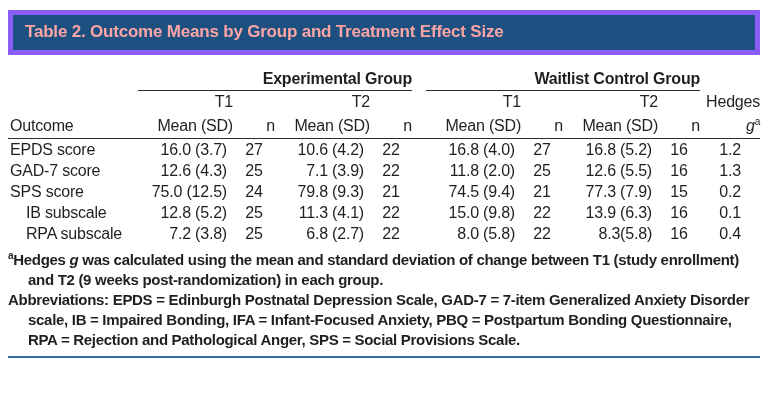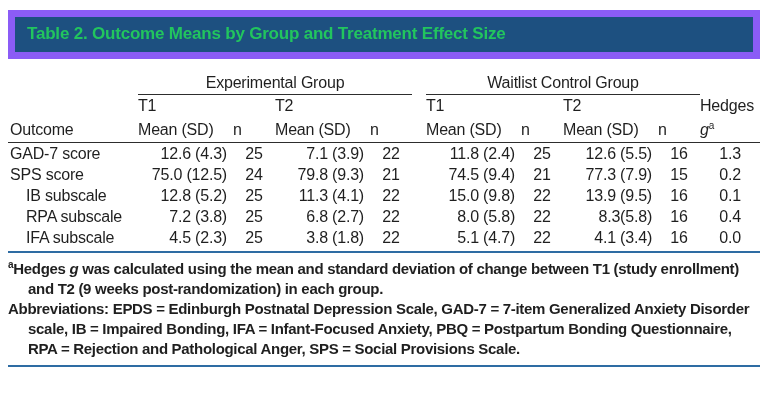--- a/index.html
+++ b/index.html
@@ -10,24 +10,24 @@
   }
   html,body{margin:0;padding:0;}
   body{
     width:768px;height:403px;overflow:hidden;background:#ffffff;
     font-family:"Liberation Sans","DejaVu Sans",sans-serif;
     color:var(--text);letter-spacing:-0.2px;
   }
   .page{padding:10px 8px 0 8px;}
   .title-bar{
     background:var(--header-bar);
-    color:#22c55e;
+    color:#fca5a5;
     font-size:17px;font-weight:bold;
     padding:7px 12px 8px 12px;
-    border:7px solid #8b5cf6;
+    border:5px solid #8b5cf6;
     box-sizing:border-box;
     width:752px;
   }
   table{
     border-collapse:collapse;table-layout:fixed;
     width:752px;margin-top:12px;
     font-size:16px;color:var(--text);
   }
   th,td{
     padding:0;font-weight:normal;line-height:21px;
@@ -35,25 +35,26 @@
   }
   col.c-outcome{width:130px;}
   col.c-mean{width:95px;}
   col.c-n{width:42px;}
   col.c-spacer{width:14px;}
   col.c-hedges{width:60px;}
   tr.r-group th{height:24px;}
   tr.r-time th{height:20px;}
   tr.r-measure th{height:24px;border-bottom:1.6px solid var(--rule-dark);padding-bottom:2px;}
   .group-line{
-    display:block;text-align:center;
+    display:block;text-align:right;
     border-bottom:1.6px solid var(--rule-dark);
     padding-bottom:1px;
-  }
-  .h-center{text-align:left;}
+    font-weight:bold;
+  }
+  .h-center{text-align:right;}
   .h-outcome{text-align:left;padding-left:2px;margin-left:38px;}
   td.c-outcome-cell{text-align:left;padding-left:2px;}
   td.indent{padding-left:18px;margin-top:20px;}
   td.mean{text-align:right;padding-right:6px;}
   td.num{text-align:center;}
   td.hedges{text-align:center;}
   tbody tr td{height:21px;}
   tbody tr.last-row td{border-bottom:2px solid var(--rule-blue);padding-bottom:3px;}
   .italic{font-style:italic;}
   sup{font-size:10px;line-height:0;}
@@ -123,27 +124,40 @@
         <th></th>
         <th class="h-center">Mean (SD)</th>
         <th class="h-center">n</th>
         <th class="h-center">Mean (SD)</th>
         <th class="h-center">n</th>
         <th class="h-center"><span class="italic">g</span><sup>a</sup></th>
       </tr>
     </thead>
     <tbody>
       <tr>
+        <td class="c-outcome-cell">EPDS score</td>
+        <td class="mean">16.0 (3.7)</td>
+        <td class="num">27</td>
+        <td class="mean">10.6 (4.2)</td>
+        <td class="num">22</td>
+        <td></td>
+        <td class="mean">16.8 (4.0)</td>
+        <td class="num">27</td>
+        <td class="mean">16.8 (5.2)</td>
+        <td class="num">16</td>
+        <td class="hedges">1.2</td>
+      </tr>
+      <tr>
         <td class="c-outcome-cell">GAD-7 score</td>
         <td class="mean">12.6 (4.3)</td>
         <td class="num">25</td>
         <td class="mean">7.1 (3.9)</td>
         <td class="num">22</td>
         <td></td>
-        <td class="mean">11.8 (2.4)</td>
+        <td class="mean">11.8 (2.0)</td>
         <td class="num">25</td>
         <td class="mean">12.6 (5.5)</td>
         <td class="num">16</td>
         <td class="hedges">1.3</td>
       </tr>
       <tr>
         <td class="c-outcome-cell">SPS score</td>
         <td class="mean">75.0 (12.5)</td>
         <td class="num">24</td>
         <td class="mean">79.8 (9.3)</td>
@@ -157,49 +171,36 @@
       </tr>
       <tr>
         <td class="c-outcome-cell indent">IB subscale</td>
         <td class="mean">12.8 (5.2)</td>
         <td class="num">25</td>
         <td class="mean">11.3 (4.1)</td>
         <td class="num">22</td>
         <td></td>
         <td class="mean">15.0 (9.8)</td>
         <td class="num">22</td>
-        <td class="mean">13.9 (9.5)</td>
+        <td class="mean">13.9 (6.3)</td>
         <td class="num">16</td>
         <td class="hedges">0.1</td>
       </tr>
       <tr>
         <td class="c-outcome-cell indent">RPA subscale</td>
         <td class="mean">7.2 (3.8)</td>
         <td class="num">25</td>
         <td class="mean">6.8 (2.7)</td>
         <td class="num">22</td>
         <td></td>
         <td class="mean">8.0 (5.8)</td>
         <td class="num">22</td>
         <td class="mean">8.3(5.8)</td>
         <td class="num">16</td>
         <td class="hedges">0.4</td>
-      </tr>
-      <tr class="last-row">
-        <td class="c-outcome-cell indent">IFA subscale</td>
-        <td class="mean">4.5 (2.3)</td>
-        <td class="num">25</td>
-        <td class="mean">3.8 (1.8)</td>
-        <td class="num">22</td>
-        <td></td>
-        <td class="mean">5.1 (4.7)</td>
-        <td class="num">22</td>
-        <td class="mean">4.1 (3.4)</td>
-        <td class="num">16</td>
-        <td class="hedges">0.0</td>
       </tr>
     </tbody>
   </table>
 
   <div class="footnotes">
     <p class="fn"><sup>a</sup><span>Hedges </span><span class="italic">g</span><span> was calculated using the mean and standard deviation of change between T1 (study enrollment) and T2 (9 weeks post-randomization) in each group.</span></p>
     <p class="fn">Abbreviations: EPDS = Edinburgh Postnatal Depression Scale, GAD-7 = 7-item Generalized Anxiety Disorder scale, IB = Impaired Bonding, IFA = Infant-Focused Anxiety, PBQ = Postpartum Bonding Questionnaire, RPA = Rejection and Pathological Anger, SPS = Social Provisions Scale.</p>
   </div>
 
 </div>

